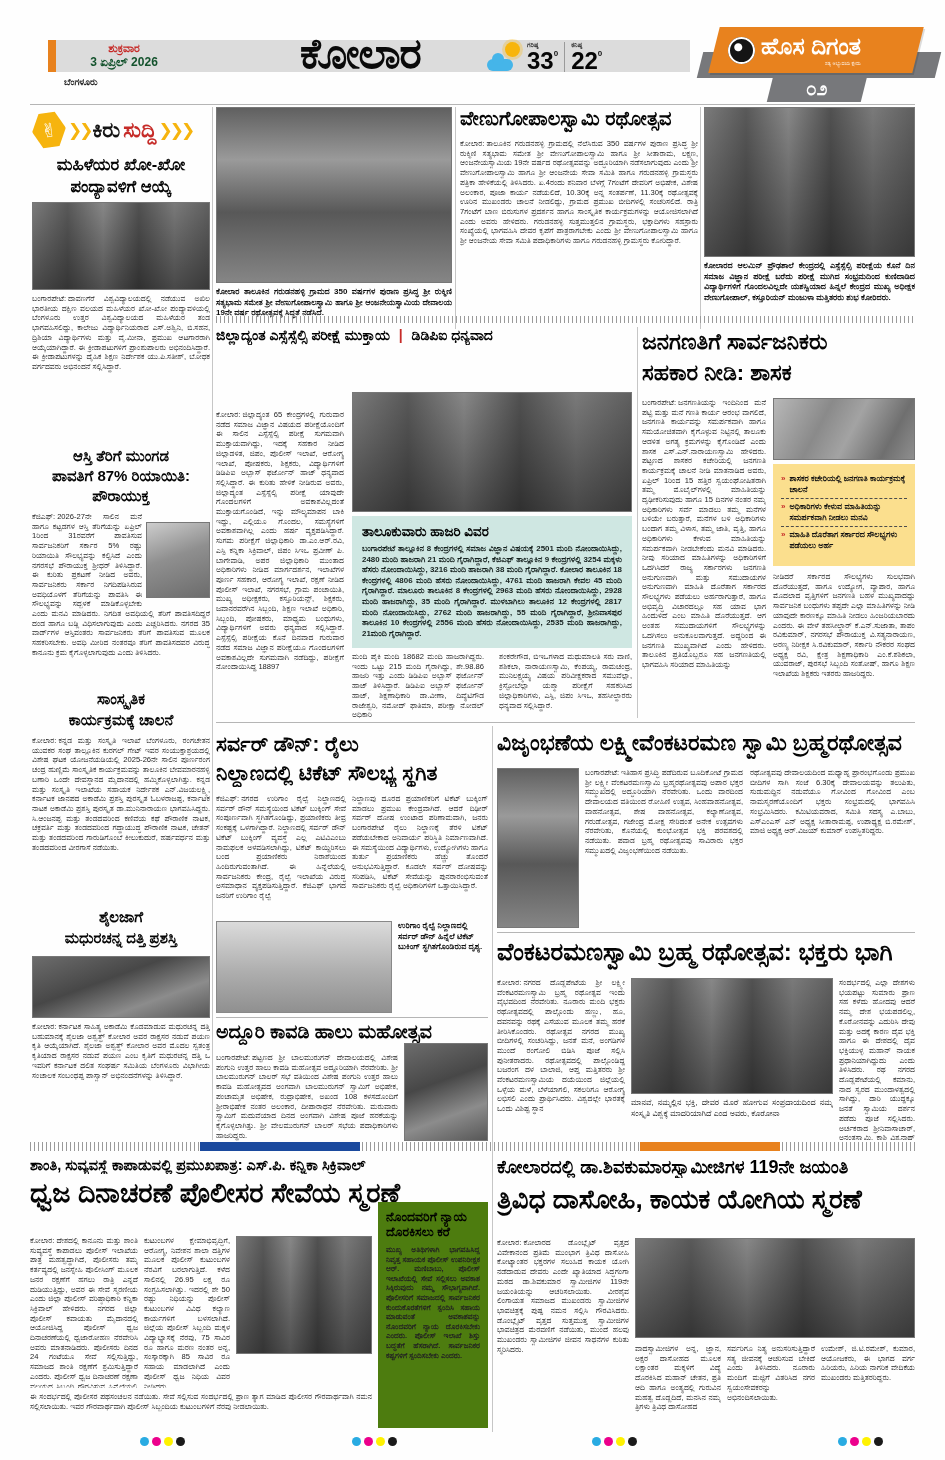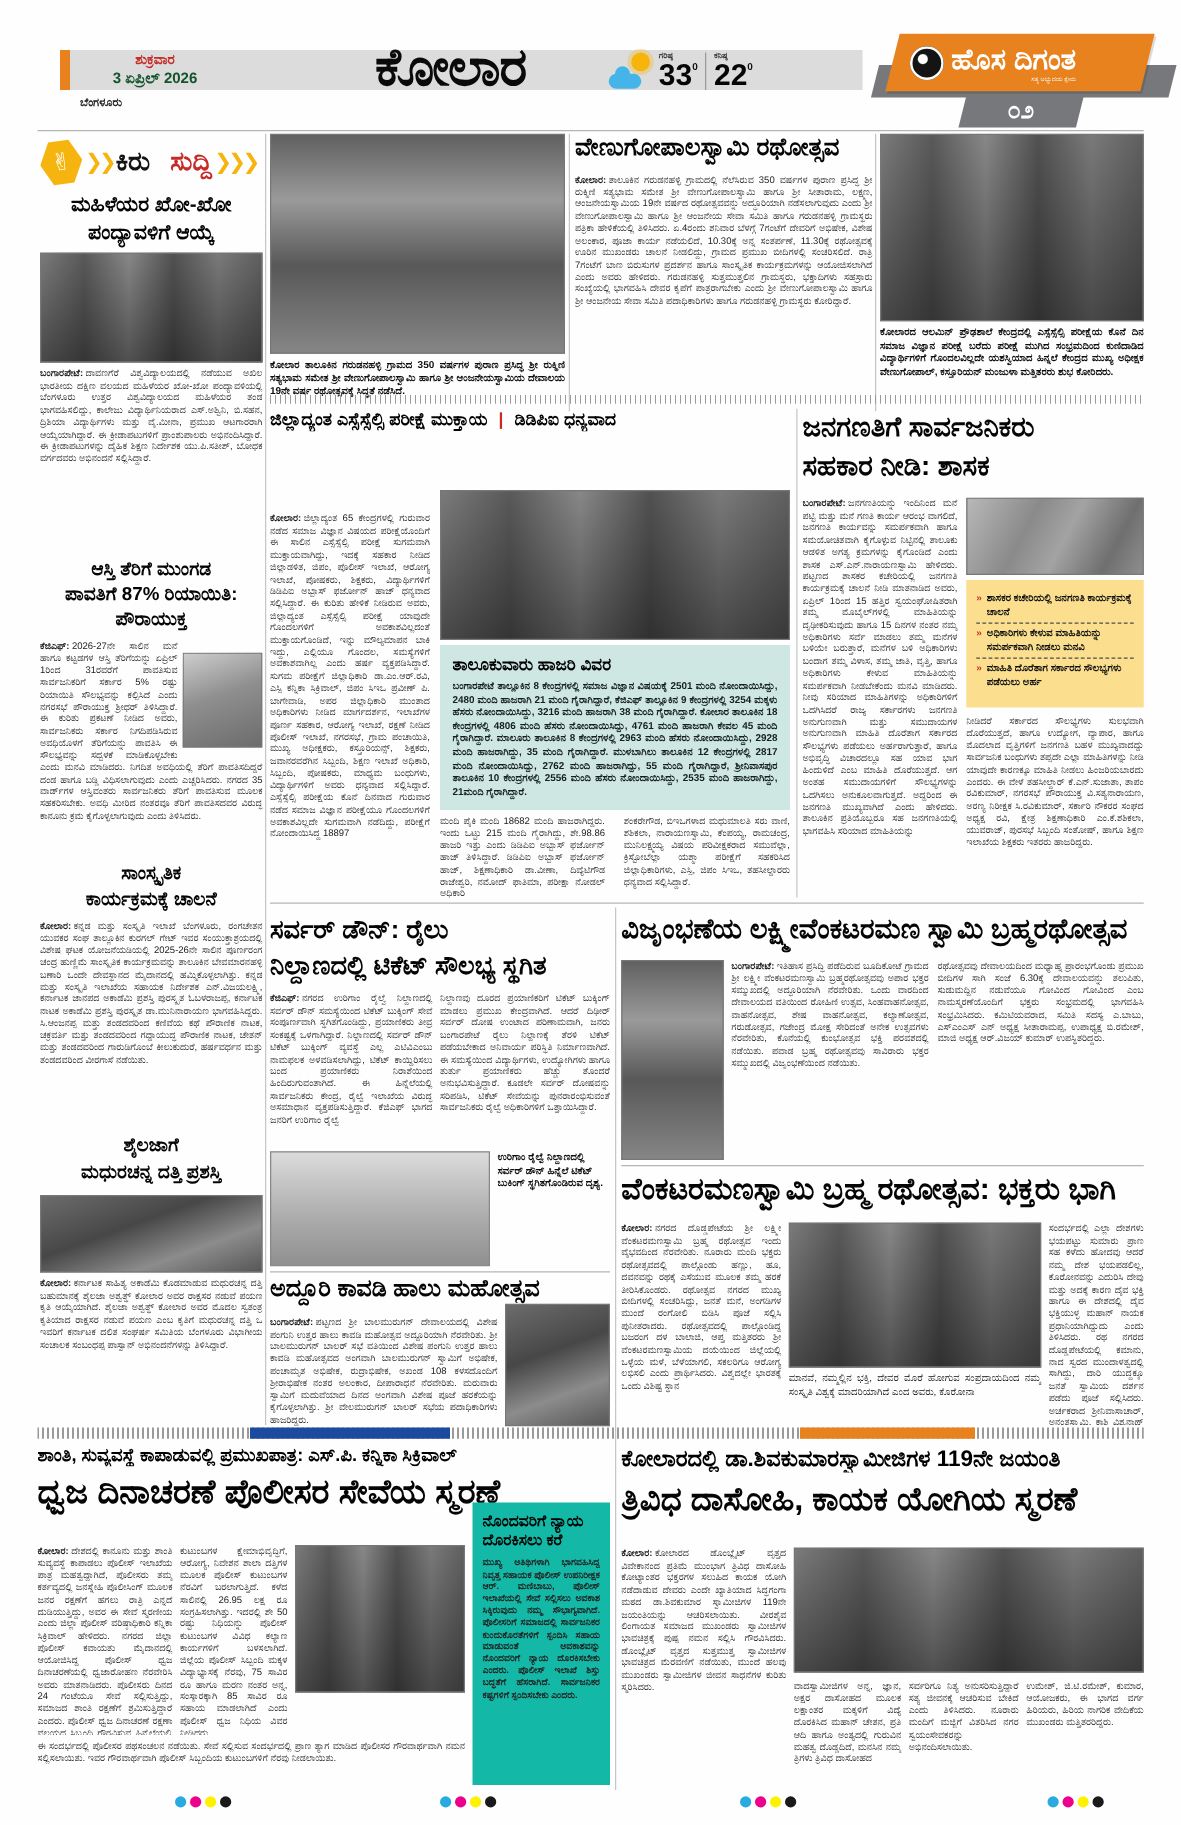--- a/index.html
+++ b/index.html
@@ -2,44 +2,44 @@
 <html><head>
 <meta charset="utf-8">
 <style>
   html,body{margin:0;padding:0;background:#e9e9e9;font-family:"Liberation Sans","DejaVu Sans",sans-serif;}
   .page{position:relative;width:945px;height:1460px;background:#fefefe;margin:0 auto;overflow:hidden;color:#111;}
   .abs{position:absolute;}
   .vrule{width:1px;background:#c6c6c6;}
   .hrule{height:1px;background:#b5b5b5;}
   .stripes{background:repeating-linear-gradient(90deg,#9a9a9a 0 1px,transparent 1px 4px);}
   .body-txt{font-size:7.6px;line-height:9.7px;text-align:justify;color:#1c1c1c;overflow:hidden;}
-  .dl{font-weight:bold;margin-right:2px;}
+  .dl{font-weight:normal;margin-right:2px;}
   .cap{font-size:8px;line-height:10.6px;font-weight:bold;color:#0e0e0e;text-align:justify;overflow:hidden;}
   .hl{font-weight:bold;color:#050505;overflow:hidden;}
   .center{text-align:center;}
   .photo{background:linear-gradient(118deg,#b9b9b9,#8a8a8a 35%,#a3a3a3 55%,#6f6f6f 80%,#909090);box-shadow:inset 0 0 0 1px #777;}
   .p-dark{background:linear-gradient(160deg,#6d6d6d,#474747 40%,#8c8c8c 70%,#555);}
   .p-crowd{background:linear-gradient(90deg,#9b9b9b,#707070 20%,#aaa 40%,#666 60%,#999 80%,#777),linear-gradient(#ccc,#777);background-blend-mode:multiply;}
   .p-tall{background:linear-gradient(180deg,#5f5f5f,#9a9a9a 30%,#585858 60%,#868686);}
   .p-light{background:linear-gradient(180deg,#dcdcdc,#aeaeae 55%,#8f8f8f);box-shadow:inset 0 0 0 1px #888;}
   .infobox{background:#cfe7e2;padding:8px 10px;box-sizing:border-box;}
   .ib-title{font-weight:bold;font-size:13.5px;margin-bottom:4px;color:#000;}
   .ib-body{font-size:7.9px;line-height:10.6px;font-weight:bold;text-align:justify;color:#15201e;overflow:hidden;}
   .ybox{background:#fbdf8e;padding:7px 8px;box-sizing:border-box;}
   .yitem{display:flex;gap:4px;font-size:8px;line-height:10.5px;font-weight:bold;padding:3px 0;}
   .yitem + .yitem{border-top:1px dashed #4c4c4c;}
   .ymark{color:#c62b28;font-weight:bold;}
-  .pbox{background:#14b8a6;padding:8px 8px;box-sizing:border-box;}
+  .pbox{background:#4d7c0f;padding:8px 8px;box-sizing:border-box;}
   .pbox-title{font-weight:bold;font-size:12.5px;line-height:15px;margin-bottom:5px;color:#000;}
   .pbox-body{font-size:7.4px;line-height:9.6px;text-align:justify;font-weight:bold;color:#222;overflow:hidden;}
   .kicker{font-weight:bold;color:#000;overflow:hidden;white-space:nowrap;}
   .hex{display:inline-flex;align-items:center;justify-content:center;width:34px;height:36px;background:#f6b40e;color:#fff;font-size:19px;clip-path:polygon(26% 2%,74% 2%,100% 50%,74% 98%,26% 98%,0 50%);transform:rotate(-8deg);}
   .chev{color:#f6b40e;font-weight:bold;font-size:17px;letter-spacing:-3px;margin:0 2px;}
   .kiru-black{font-size:21px;font-weight:bold;color:#141414;}
-  .kiru-red{font-size:21px;font-weight:bold;color:#c62b28;margin-left:16px;}
+  .kiru-red{font-size:21px;font-weight:bold;color:#c62b28;margin-left:3px;}
   .w-icon{position:relative;display:inline-block;width:34px;height:30px;}
   .sun{position:absolute;right:1px;top:0;width:15px;height:15px;border-radius:50%;background:#f7b50c;box-shadow:0 0 0 3px rgba(247,181,12,.30);}
   .cloud{position:absolute;left:0;bottom:1px;width:26px;height:12px;border-radius:7px;background:#45b5e9;}
   .cloud::before{content:"";position:absolute;left:5px;top:-6px;width:12px;height:12px;border-radius:50%;background:#45b5e9;}
   .w-num{font-size:24px;font-weight:bold;color:#060606;line-height:24px;}
   .w-lab{font-size:6.5px;font-weight:bold;color:#333;line-height:8px;}
   .w-deg{font-size:8px;vertical-align:top;font-weight:bold;}
   .brand-banner{background:#e8821e;transform:skewX(-14deg);box-shadow:2px 2px 0 #00000022;}
   .brand-inner{transform:skewX(14deg);display:flex;align-items:center;height:100%;padding-left:14px;gap:6px;}
   .brand-circle{width:27px;height:27px;border-radius:50%;background:radial-gradient(circle at 38% 38%,#fff 0 3.5px,#141414 4.5px);display:inline-block;box-shadow:0 0 0 2px #fff inset;}

